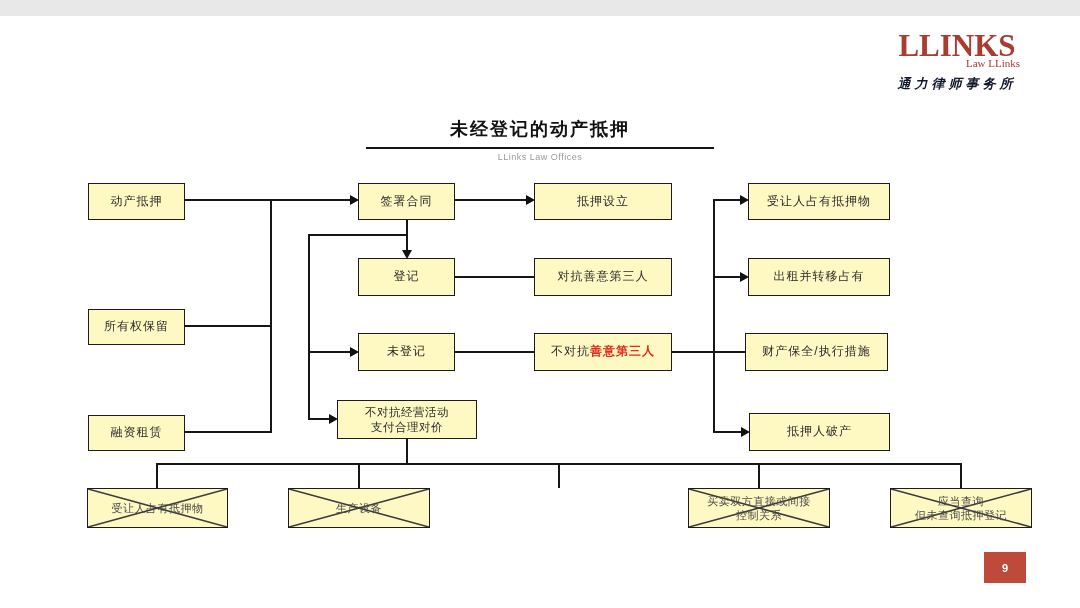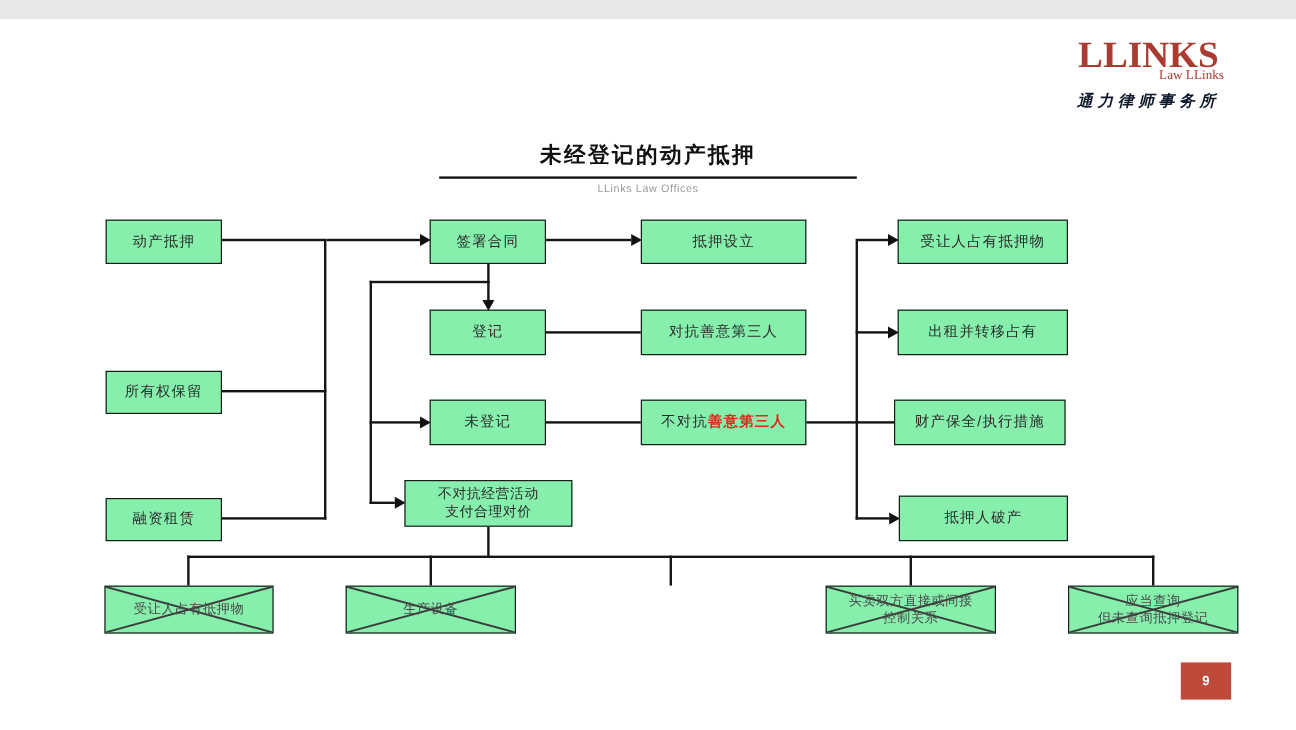--- a/index.html
+++ b/index.html
@@ -2,21 +2,21 @@
 <html><head>
 <meta charset="utf-8">
 <style>
   html,body { margin:0; padding:0; background:#e8e8e8; }
   .slide {
     position:relative; width:1080px; height:608px; background:#ffffff;
     font-family:"Liberation Sans","DejaVu Sans",sans-serif; overflow:hidden;
     margin:16px auto;
   }
   .box {
-    position:absolute; background:#86efac; border:1.6px solid #1c1c1c;
+    position:absolute; background:#fef9c3; border:1.6px solid #1c1c1c;
     display:flex; align-items:center; justify-content:center; text-align:center;
     font-size:12px; color:#2b2b2b; letter-spacing:1px; line-height:1.3;
     box-sizing:border-box; white-space:pre-line;
   }
   .box.xbox { font-size:11px; letter-spacing:0.5px; color:#4a4a4a; }
   .box.twoline { font-size:11.5px; letter-spacing:0.5px; }
   .xbox svg { position:absolute; left:0; top:0; width:100%; height:100%; }
   .xbox line { stroke:#3c3c3c; stroke-width:1.6; vector-effect:non-scaling-stroke; }
   .xbox .xlabel { position:relative; z-index:1; padding:0 4px; }
   .ln { position:absolute; background:#161616; }

